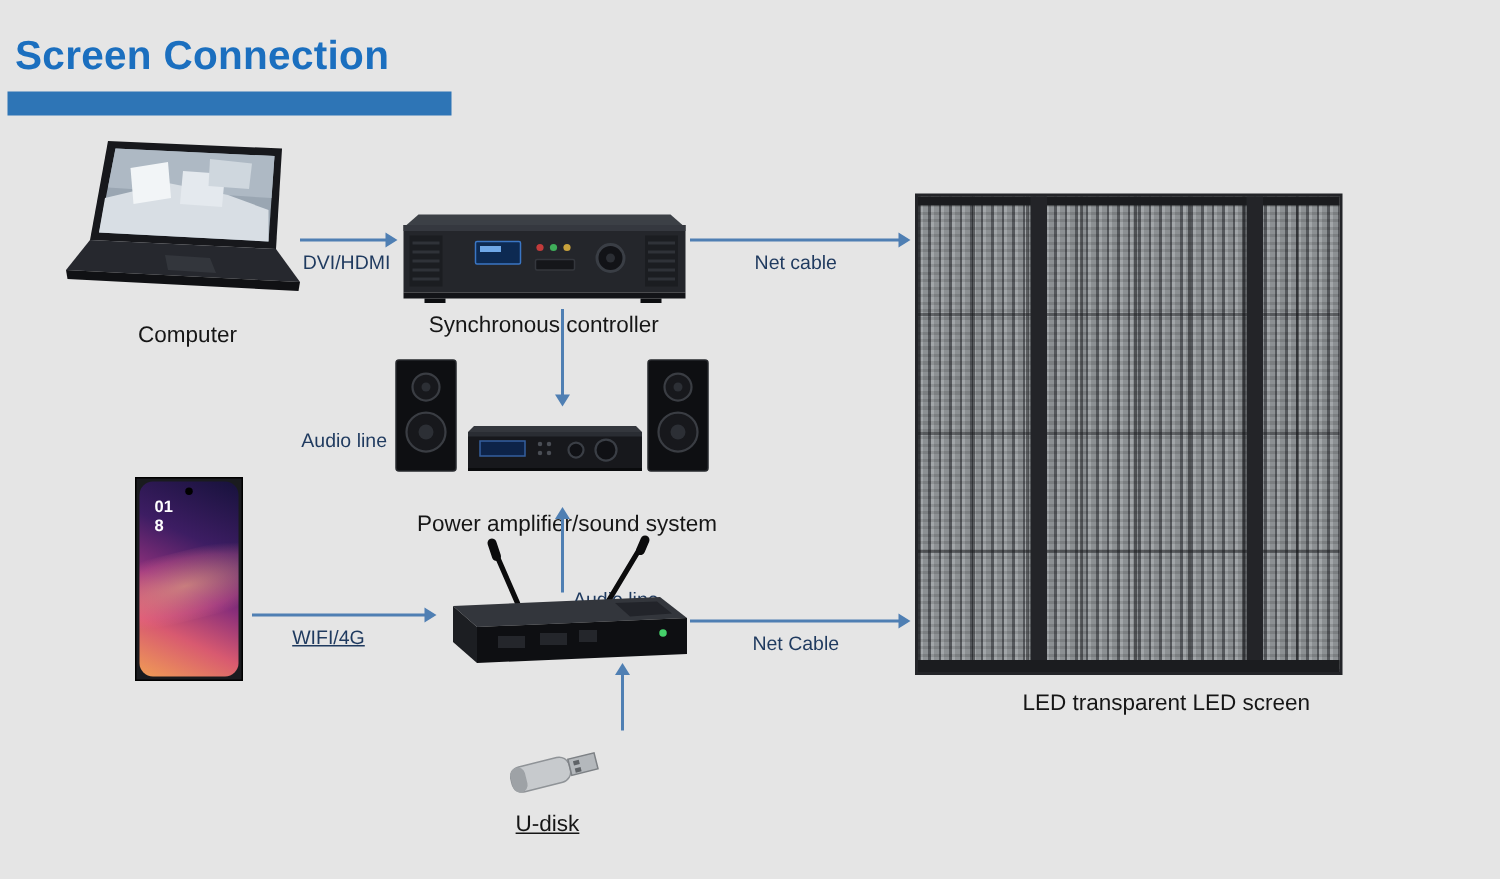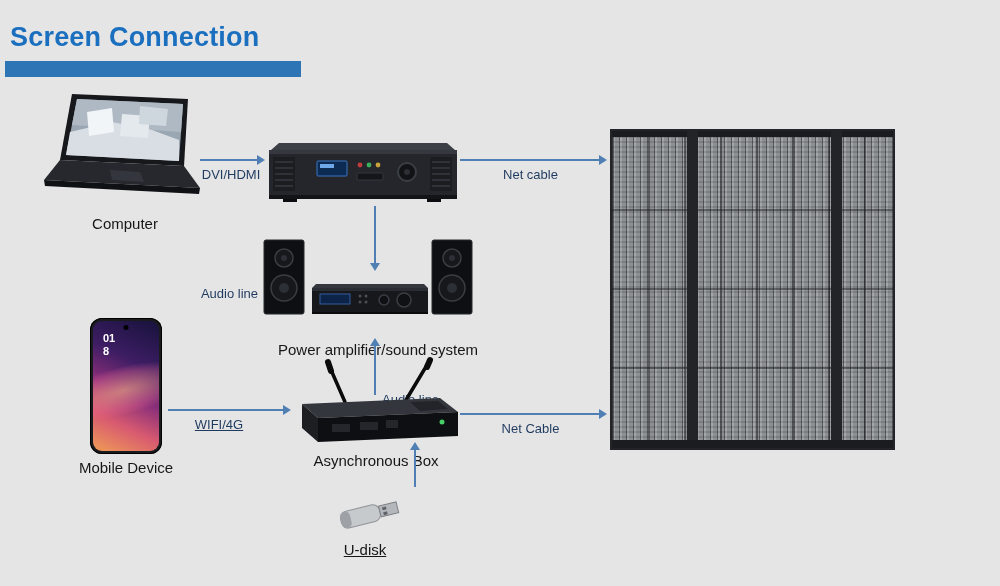--- a/index.html
+++ b/index.html
@@ -28,21 +28,21 @@
     content:"";position:absolute;bottom:-7px;left:-4px;width:0;height:0;
     border-top:8px solid #4f7fb3;border-left:5px solid transparent;border-right:5px solid transparent;
   }
   .arrow-v.up::before{
     content:"";position:absolute;top:-7px;left:-4px;width:0;height:0;
     border-bottom:8px solid #4f7fb3;border-left:5px solid transparent;border-right:5px solid transparent;
   }
   
   .phone{
     position:absolute;left:90px;top:318px;width:72px;height:136px;
-    background:#1a1b1f;border-radius:12px;padding:3px;box-sizing:border-box;
+    background:#1a1b1f;border-radius:0;padding:3px;box-sizing:border-box;
     box-shadow:inset 0 0 0 1px #000;
   }
   .phone-screen{
     width:100%;height:100%;border-radius:9px;position:relative;overflow:hidden;
     background:linear-gradient(205deg,#17123c 0%,#3d1d63 32%,#8a2f7a 55%,#d85a70 76%,#f09c55 100%);
   }
   .phone-screen::before{
     content:"";position:absolute;top:4px;left:50%;transform:translateX(-50%);
     width:5px;height:5px;border-radius:50%;background:#000;
   }
@@ -116,20 +116,21 @@
     <circle cx="95" cy="24" r="2.4" fill="#c23b3b"></circle>
     <circle cx="104" cy="24" r="2.4" fill="#3fae5a"></circle>
     <circle cx="113" cy="24" r="2.4" fill="#c9a23c"></circle>
     <rect x="92" y="32" width="26" height="7" rx="1" fill="#15161a" stroke="#34373d" stroke-width="1"></rect>
     <circle cx="142" cy="31" r="9" fill="#121317" stroke="#3a3e45" stroke-width="2"></circle>
     <circle cx="142" cy="31" r="3" fill="#2b2e34"></circle>
     <rect x="4" y="54" width="188" height="4" fill="#131418"></rect>
     <rect x="18" y="58" width="14" height="3" fill="#0c0d10"></rect>
     <rect x="162" y="58" width="14" height="3" fill="#0c0d10"></rect>
   </svg>
+  <div class="node-label" style="left:250px;top:208px;width:225px;">Synchronous controller</div>
 
   <div class="conn-label" style="left:478px;top:141px;width:105px;">Net cable</div>
   <div class="arrow-h" style="left:460px;top:159px;width:140px;"></div>
 
   <div class="arrow-v down" style="left:374px;top:206px;height:58px;"></div>
 
   <div class="conn-label" style="left:192px;top:260px;width:66px;text-align:right;">Audio line</div>
 
   <svg class="abs" style="left:262px;top:238px;" width="212" height="80" viewBox="0 0 212 80">
     <rect x="2" y="2" width="40" height="74" rx="2" fill="#0e0f12" stroke="#26282c" stroke-width="1"></rect>
@@ -162,42 +163,40 @@
   <div class="conn-label" style="left:382px;top:366px;width:64px;text-align:left;">Audio line</div>
 
   <div class="phone">
     <div class="phone-screen">
       <div class="phone-clock">
         <div>01</div>
         <div>8</div>
       </div>
     </div>
   </div>
-  <div class="node-label" style="left:50px;top:459px;width:152px;">Mobile Device</div>
 
   <div class="conn-label" style="left:178px;top:391px;width:82px;text-decoration:underline;">WIFI/4G</div>
   <div class="arrow-h" style="left:168px;top:409px;width:116px;"></div>
 
   <svg class="abs" style="left:290px;top:356px;" width="172" height="94" viewBox="0 0 172 94">
     <g stroke="#0b0b0c" stroke-linecap="round">
       <line x1="55" y1="46" x2="38" y2="7" stroke-width="3.5"></line>
       <line x1="41" y1="15" x2="38" y2="6" stroke-width="6"></line>
       <line x1="116" y1="44" x2="140" y2="4" stroke-width="3.5"></line>
       <line x1="137" y1="11" x2="140" y2="4" stroke-width="6"></line>
     </g>
     <polygon points="12,48 150,42 168,56 28,62" fill="#33363c"></polygon>
     <polygon points="28,62 168,56 168,80 28,86" fill="#0e0f12"></polygon>
     <polygon points="12,48 28,62 28,86 12,72" fill="#1c1e22"></polygon>
     <polygon points="120,46 148,45 158,53 130,55" fill="#22242a"></polygon>
     <rect x="42" y="68" width="18" height="8" fill="#24262b"></rect>
     <rect x="70" y="66" width="18" height="8" fill="#24262b"></rect>
     <rect x="96" y="64" width="12" height="8" fill="#24262b"></rect>
     <circle cx="152" cy="66" r="2.5" fill="#45d06a"></circle>
   </svg>
-  <div class="node-label" style="left:278px;top:452px;width:196px;">Asynchronous Box</div>
 
   <div class="conn-label" style="left:478px;top:395px;width:105px;">Net Cable</div>
   <div class="arrow-h" style="left:460px;top:413px;width:140px;"></div>
 
   <div class="arrow-v up" style="left:414px;top:449px;height:38px;"></div>
   <svg class="abs" style="left:334px;top:487px;" width="76" height="52" viewBox="0 0 76 52">
     <g transform="rotate(-14 38 26)">
       <rect x="6" y="18" width="40" height="17" rx="7" fill="#c7cacd" stroke="#8f9397" stroke-width="1"></rect>
       <rect x="6" y="18" width="10" height="17" rx="5" fill="#9ea2a6"></rect>
       <rect x="46" y="21" width="18" height="11" fill="#b4b8bc" stroke="#7d8185" stroke-width="1"></rect>
@@ -206,14 +205,15 @@
     </g>
   </svg>
   <div class="node-label" style="left:320px;top:541px;width:90px;text-decoration:underline;">U-disk</div>
 
   <div class="led-screen">
     <div class="led-top"></div>
     <div class="led-vbar" style="left:75px;"></div>
     <div class="led-vbar" style="left:219px;"></div>
     <div class="led-bottom"></div>
   </div>
+  <div class="node-label" style="left:660px;top:460px;width:235px;">LED transparent LED screen</div>
 
 </div>
 
 </body></html>

